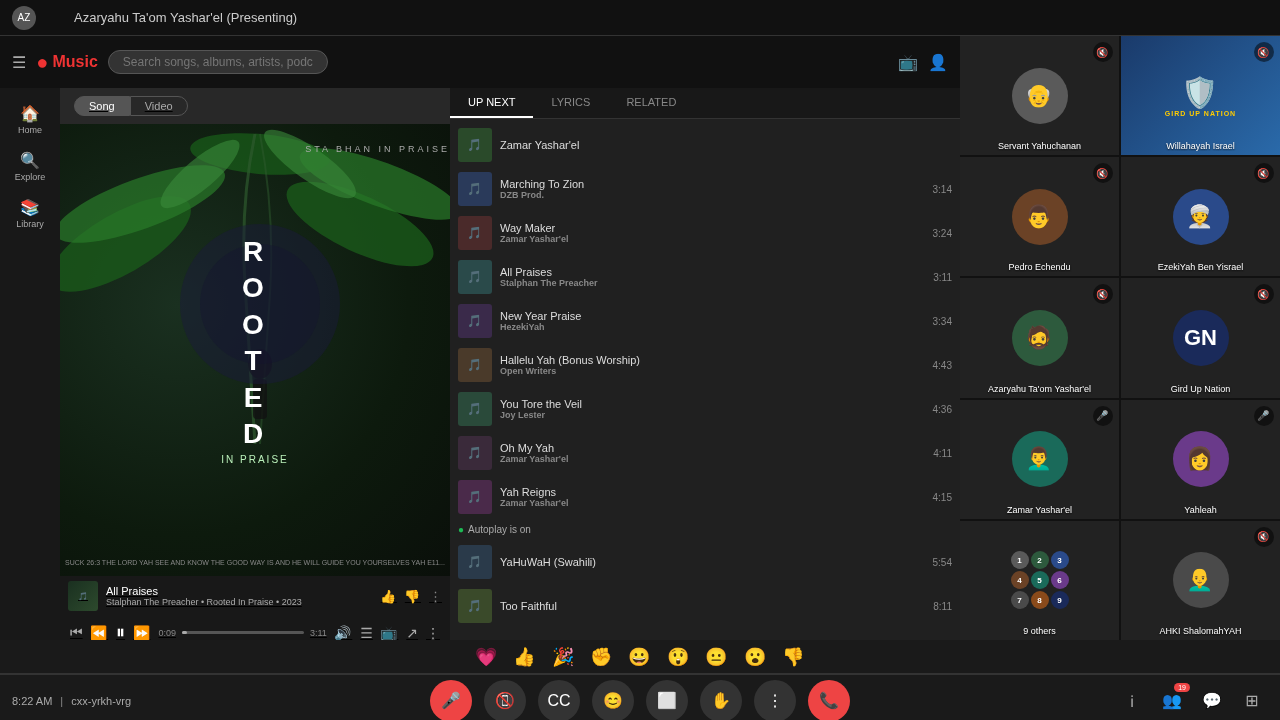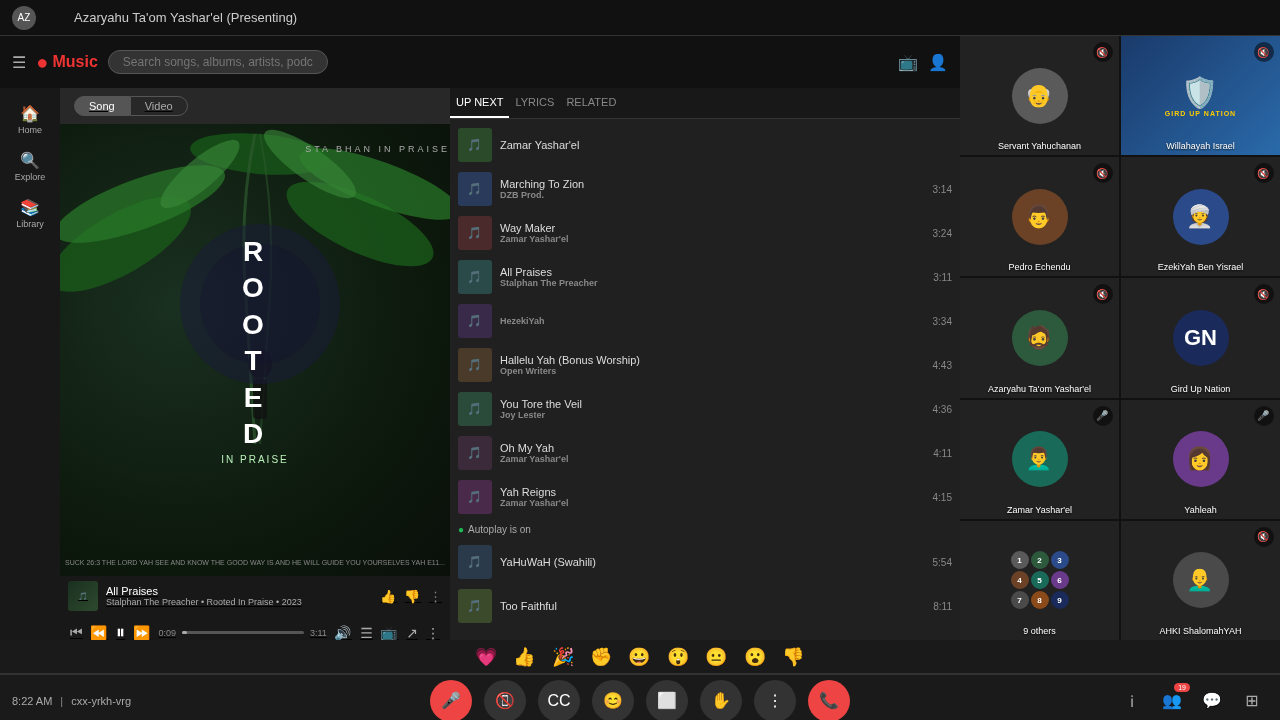--- a/index.html
+++ b/index.html
@@ -287,21 +287,21 @@
       display: flex;
       flex-direction: column;
       overflow: hidden;
     }
     #queue-tabs {
       display: flex;
       border-bottom: 1px solid #333;
       background: #181818;
     }
     .qtab {
-      padding: 8px 6px;
+      padding: 8px 18px;
       color: #888;
       font-size: 11px;
       cursor: pointer;
       border-bottom: 2px solid transparent;
     }
     .qtab.active { color: #fff; border-bottom-color: #fff; }
 
     #queue-list {
       flex: 1;
       overflow-y: auto;
@@ -646,20 +646,21 @@
         <div class="queue-song-name">All Praises</div>
         <div class="queue-artist">Stalphan The Preacher</div>
       </div>
       <div class="queue-duration">3:11</div>
     </div>
                 <div class="queue-item">
       <div class="queue-thumb">
         <div class="queue-thumb-inner" style="background:#3a2a4a;">🎵</div>
       </div>
       <div class="queue-song-info">
+        <div class="queue-song-name">New Year Praise</div>
         <div class="queue-artist">HezekiYah</div>
       </div>
       <div class="queue-duration">3:34</div>
     </div>
                 <div class="queue-item">
       <div class="queue-thumb">
         <div class="queue-thumb-inner" style="background:#4a3a2a;">🎵</div>
       </div>
       <div class="queue-song-info">
         <div class="queue-song-name">Hallelu Yah (Bonus Worship)</div>

